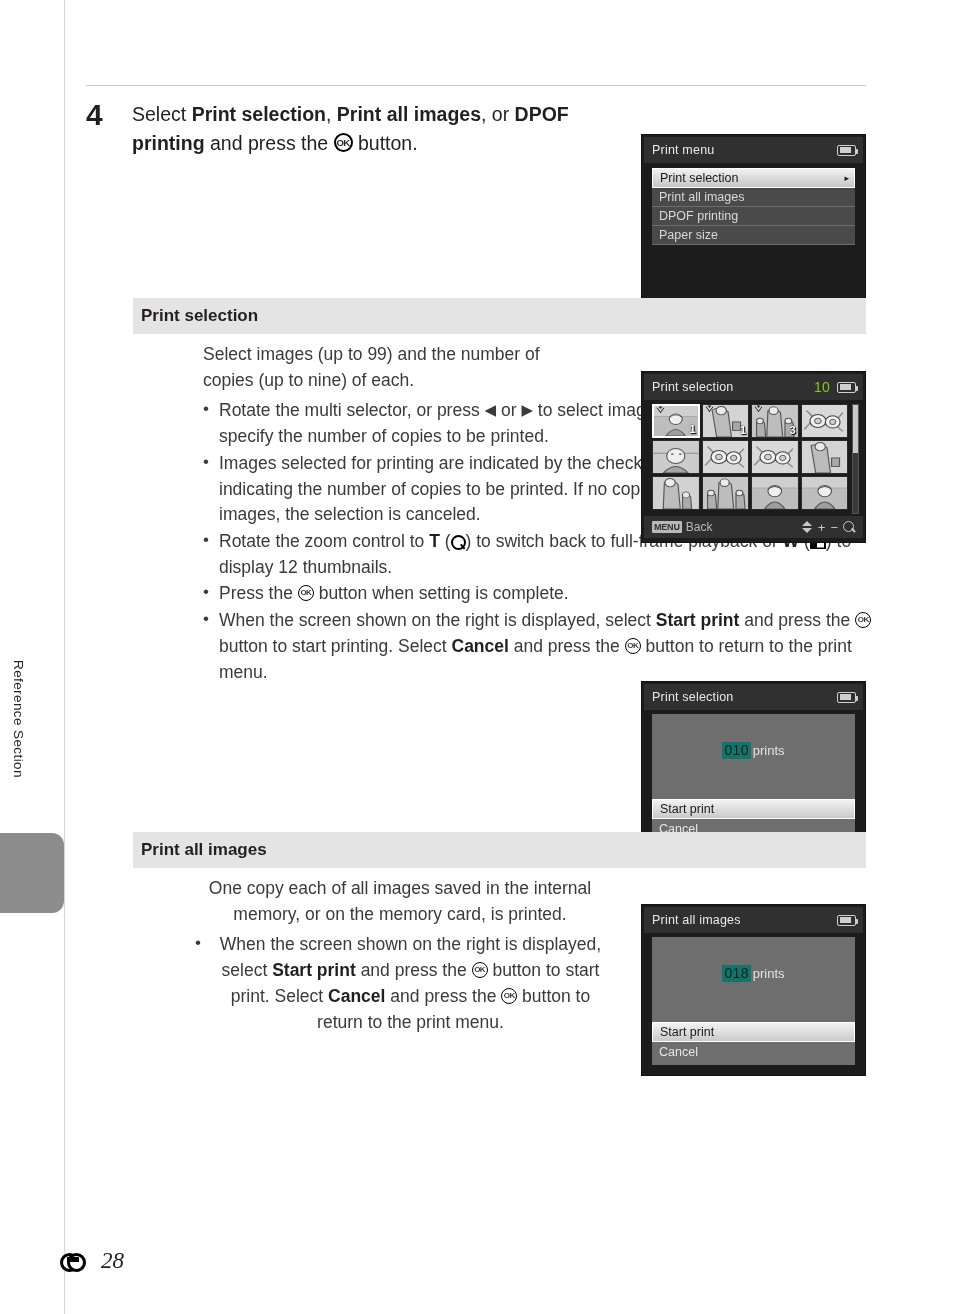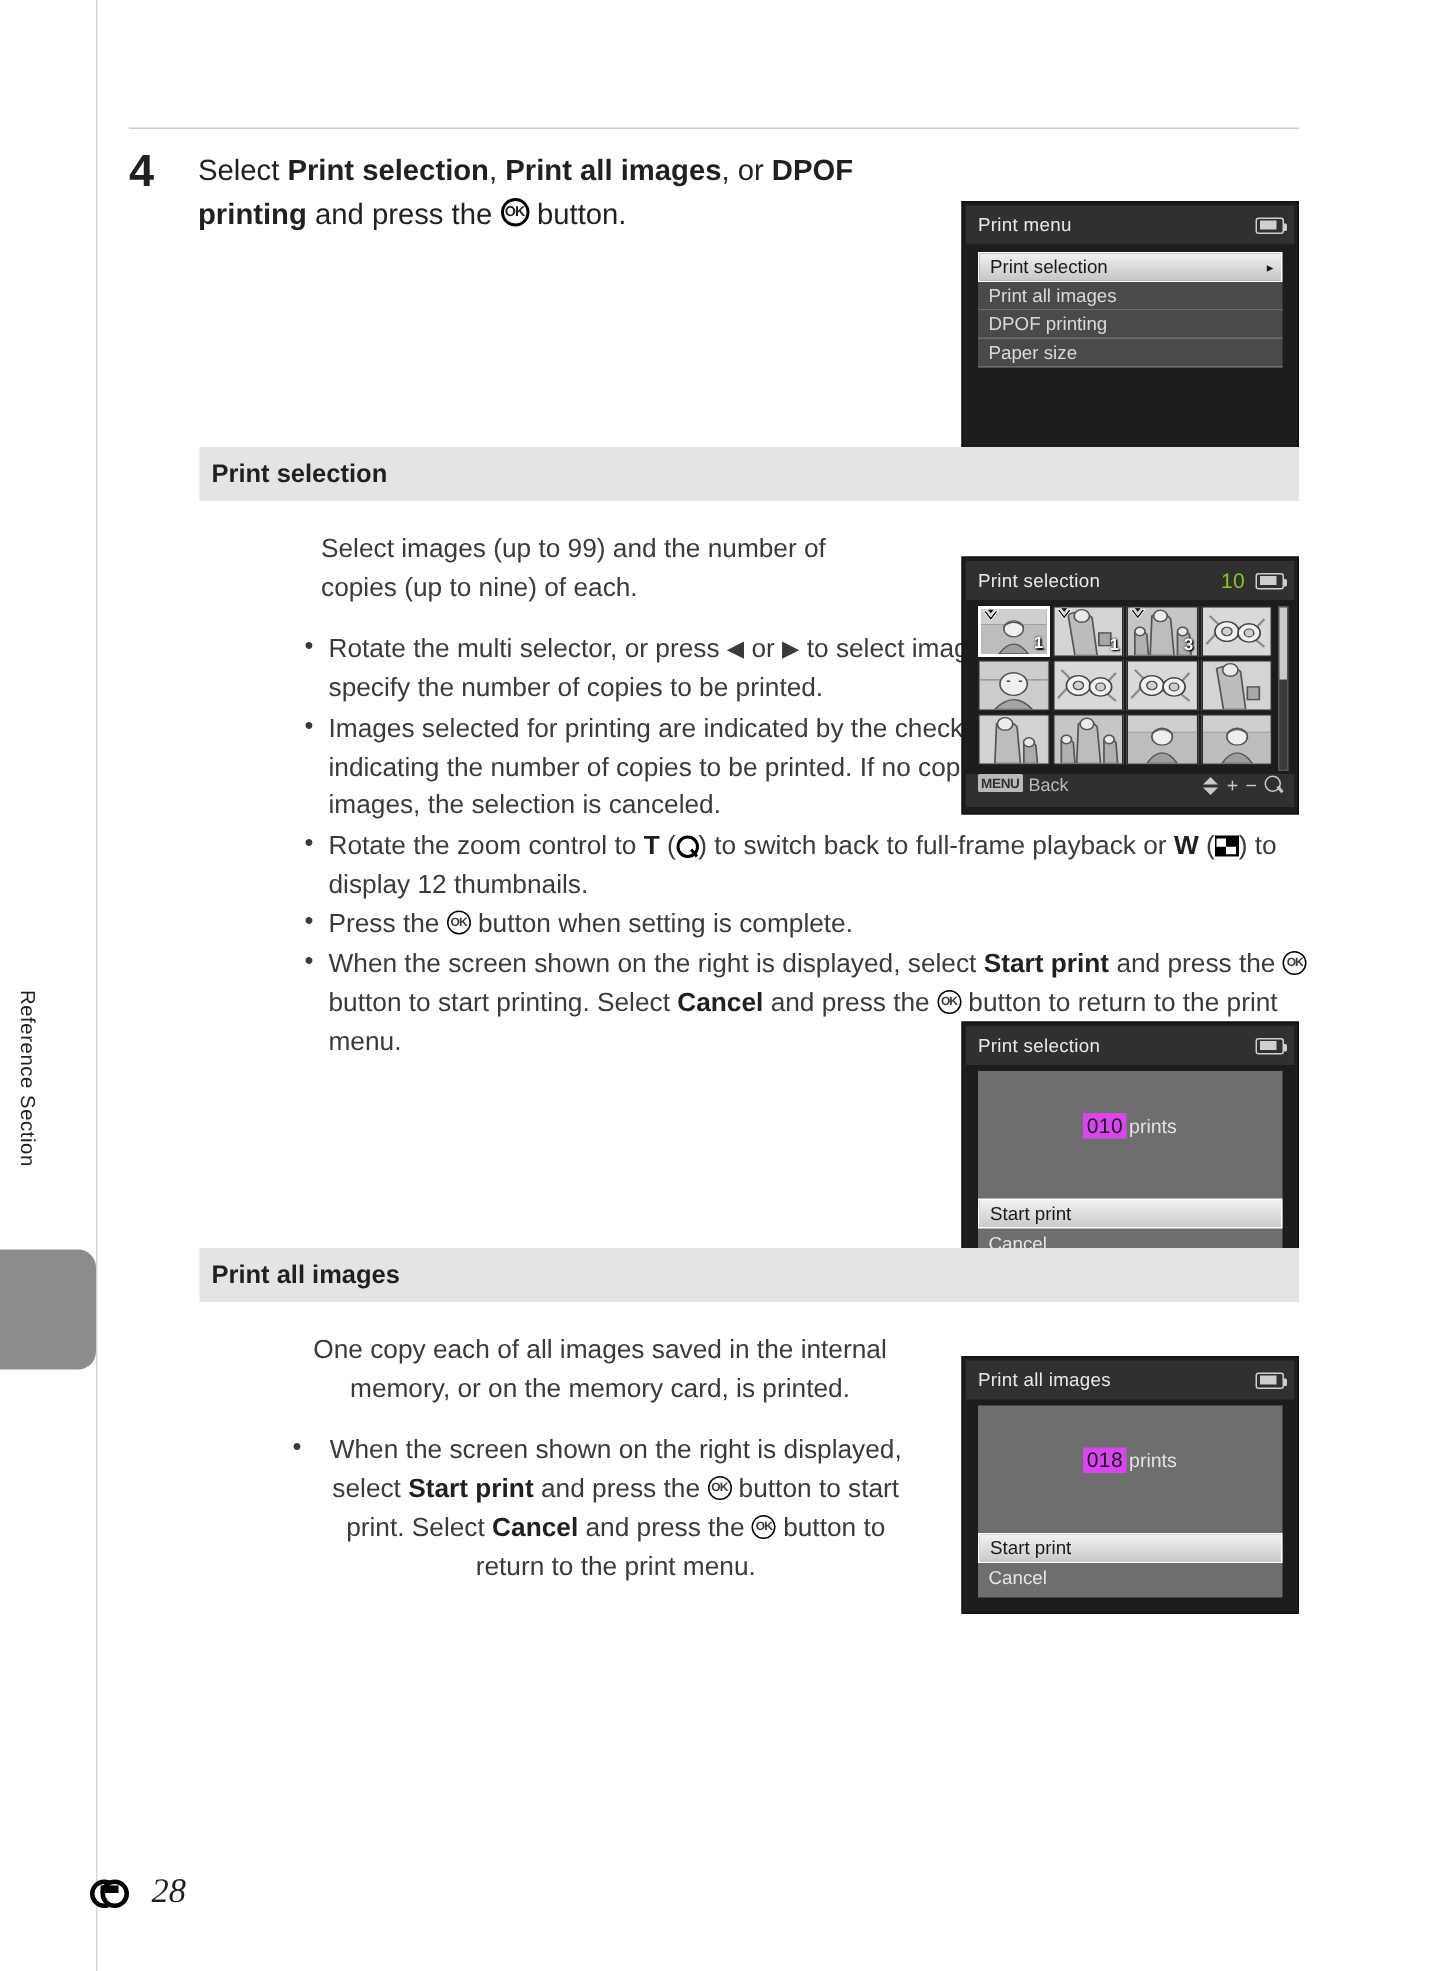--- a/index.html
+++ b/index.html
@@ -140,21 +140,21 @@
   }
   .sec-bar span {
     margin-left: 8px; font-size: 17px; font-weight: bold; color: #231f20;
   }
 
   .body-col {
     position: absolute; left: 198px; width: 430px;
     font-size: 17.5px; line-height: 1.47; color: #3a3a3a;
   }
   .body-col.wide { width: 690px; }
-  .body-col p { margin: 16px; }
+  .body-col p { margin: 5px; }
   .body-col b { color: #231f20; font-weight: bold; }
   .bullets { margin: 0; padding: 0; list-style: none; }
   .bullets li {
     position: relative; padding-left: 21px; margin-top: 1px;
   }
   .bullets li::before {
     content: "•"; position: absolute; left: 5px; top: -1px;
     font-size: 17px; color: #3a3a3a;
   }
 
@@ -239,21 +239,21 @@
   .scrollbar {
     width: 7px; height: 110px; background: #3a3a3a; border: 1px solid #555;
     position: relative;
   }
   .scrollbar i {
     position: absolute; left: 0; right: 0; top: 0; height: 44%;
     background: #c9c9c9;
   }
   .lcd-foot {
     height: 22px; background: #303030;
-    display: flex; align-items: flex-start; padding: 0 7px 0 8px;
+    display: flex; align-items: center; padding: 0 7px 0 8px;
     color: #b9b9b9; font-size: 12px;
   }
   .menu-chip {
     display: inline-block; background: #b9b9b9; color: #303030;
     font-size: 9px; font-weight: bold; letter-spacing: -.2px;
     padding: 1px 2px; border-radius: 1px; margin-right: 4px;
     font-family: "Liberation Sans", sans-serif;
   }
   .foot-right { margin-left: auto; display: flex; align-items: center; gap: 5px; }
   .ud {
@@ -282,21 +282,21 @@
   
   .confirm-area {
     height: 128px; background: #6e6e6e; margin: 4px 8px 0 8px;
     position: relative;
   }
   .prints-row {
     position: absolute; left: 0; right: 0; top: 28px;
     display: flex; justify-content: center; align-items: baseline;
   }
   .prints-num {
-    background: #d946ef; color: #1a1a1a;
+    background: #0f766e; color: #1a1a1a;
     font-size: 14px; padding: 1px 2px; line-height: 1.1;
     letter-spacing: .3px;
   }
   .prints-lbl { color: #e3e3e3; font-size: 13px; margin-left: 2px; }
   .btn-stack { position: absolute; left: 0; right: 0; bottom: 4px; }
   .lcd-btn {
     height: 19px; display: flex; align-items: center; padding-left: 7px;
     font-size: 12.5px;
   }
   .lcd-btn.sel {

